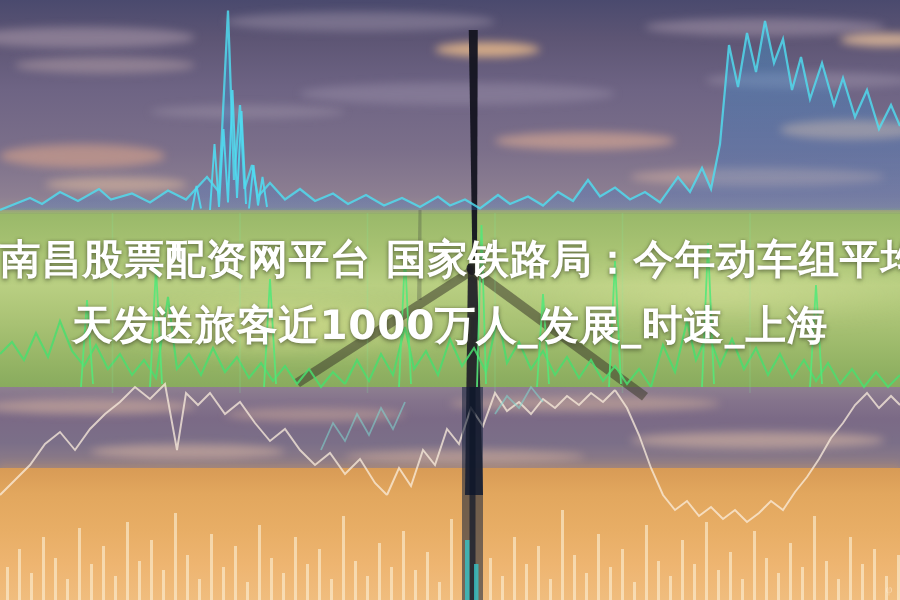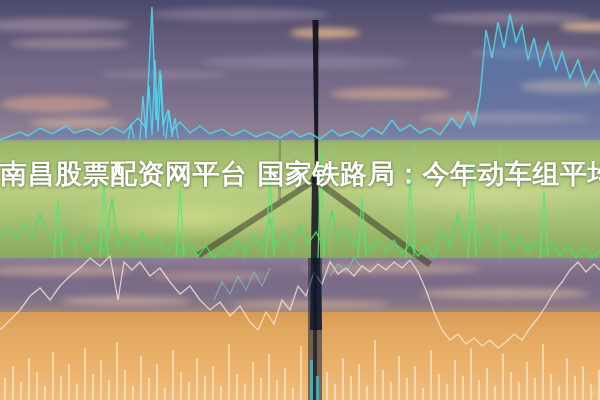--- a/index.html
+++ b/index.html
@@ -335,17 +335,18 @@
     </g>
 
     <g opacity="0.8" fill="#36c4c8">
       <rect x="310" y="360" width="3" height="40"></rect>
       <rect x="316" y="376" width="3" height="24"></rect>
     </g>
   </svg>
 
   <div class="caption">
     <span class="cap-line l1">南昌股票配资网平台 国家铁路局：今年动车组平均每</span>
+    <span class="cap-line l2">天发送旅客近1000万人_发展_时速_上海</span>
   </div>
 
   <div class="watermark">φ</div>
 
 </div>
 
 </body></html>

